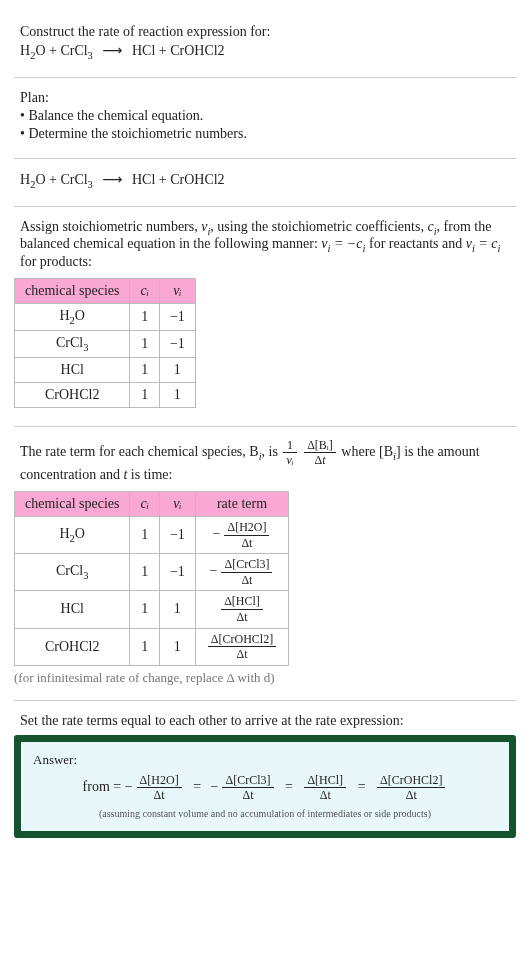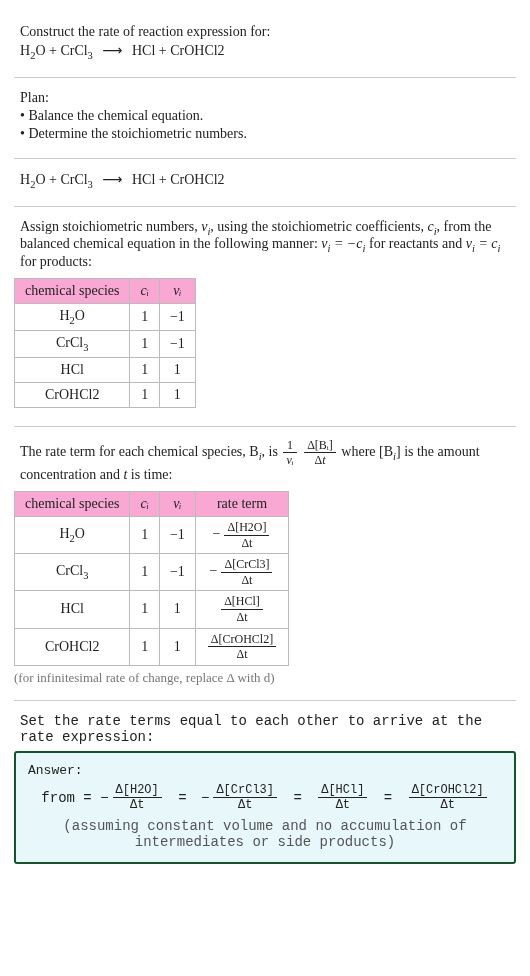--- a/index.html
+++ b/index.html
@@ -52,36 +52,36 @@
     display: block;
     padding: 1px 3px 0 3px;
   }
   .smallnote {
     font-size: 13px;
     color: #777;
     margin-top: 2px;
   }
   .answerbox {
     background: #e8f7f9;
-    border: 2px solid #14532d;
+    border: 7px solid #14532d;
     border-radius: 3px;
     padding: 10px 12px 12px 12px;
     margin-top: 6px;
   }
   .answerlabel {
     font-size: 13px;
     margin-bottom: 6px;
   }
   .answer-eq {
     text-align: center;
     margin: 6px 0;
   }
   .answer-note {
     text-align: center;
-    font-size: 14px;
+    font-size: 10px;
     color: #555;
   }
   .minus { margin-right:2px; }
   .eqspace { margin: 0 6px; }
 </style>
 </head>
 <body>
 
 <div class="section">
   <div class="line">Construct the rate of reaction expression for:</div>
@@ -199,21 +199,21 @@
       <td>
         <span class="frac"><span class="num">Δ[CrOHCl2]</span><span class="den">Δt</span></span>
       </td>
     </tr>
   </tbody>
     </table>
   <div class="smallnote">(for infinitesimal rate of change, replace Δ with d)</div>
 </div>
 <hr class="sep">
 
-<div class="section" style="padding-bottom:3px;font-family:Liberation Mono, monospace;">
+<div class="section" style="padding-bottom:3px;">
   <div class="line">Set the rate terms equal to each other to arrive at the rate expression:</div>
 
   <div class="answerbox">
     <div class="answerlabel">Answer:</div>
     <div class="answer-eq">
       <span>from = </span>
       <span class="minus">−</span><span class="frac"><span class="num">Δ[H2O]</span><span class="den">Δt</span></span>
       <span class="eqspace"> = </span>
       <span class="minus">−</span><span class="frac"><span class="num">Δ[CrCl3]</span><span class="den">Δt</span></span>
       <span class="eqspace"> = </span>

